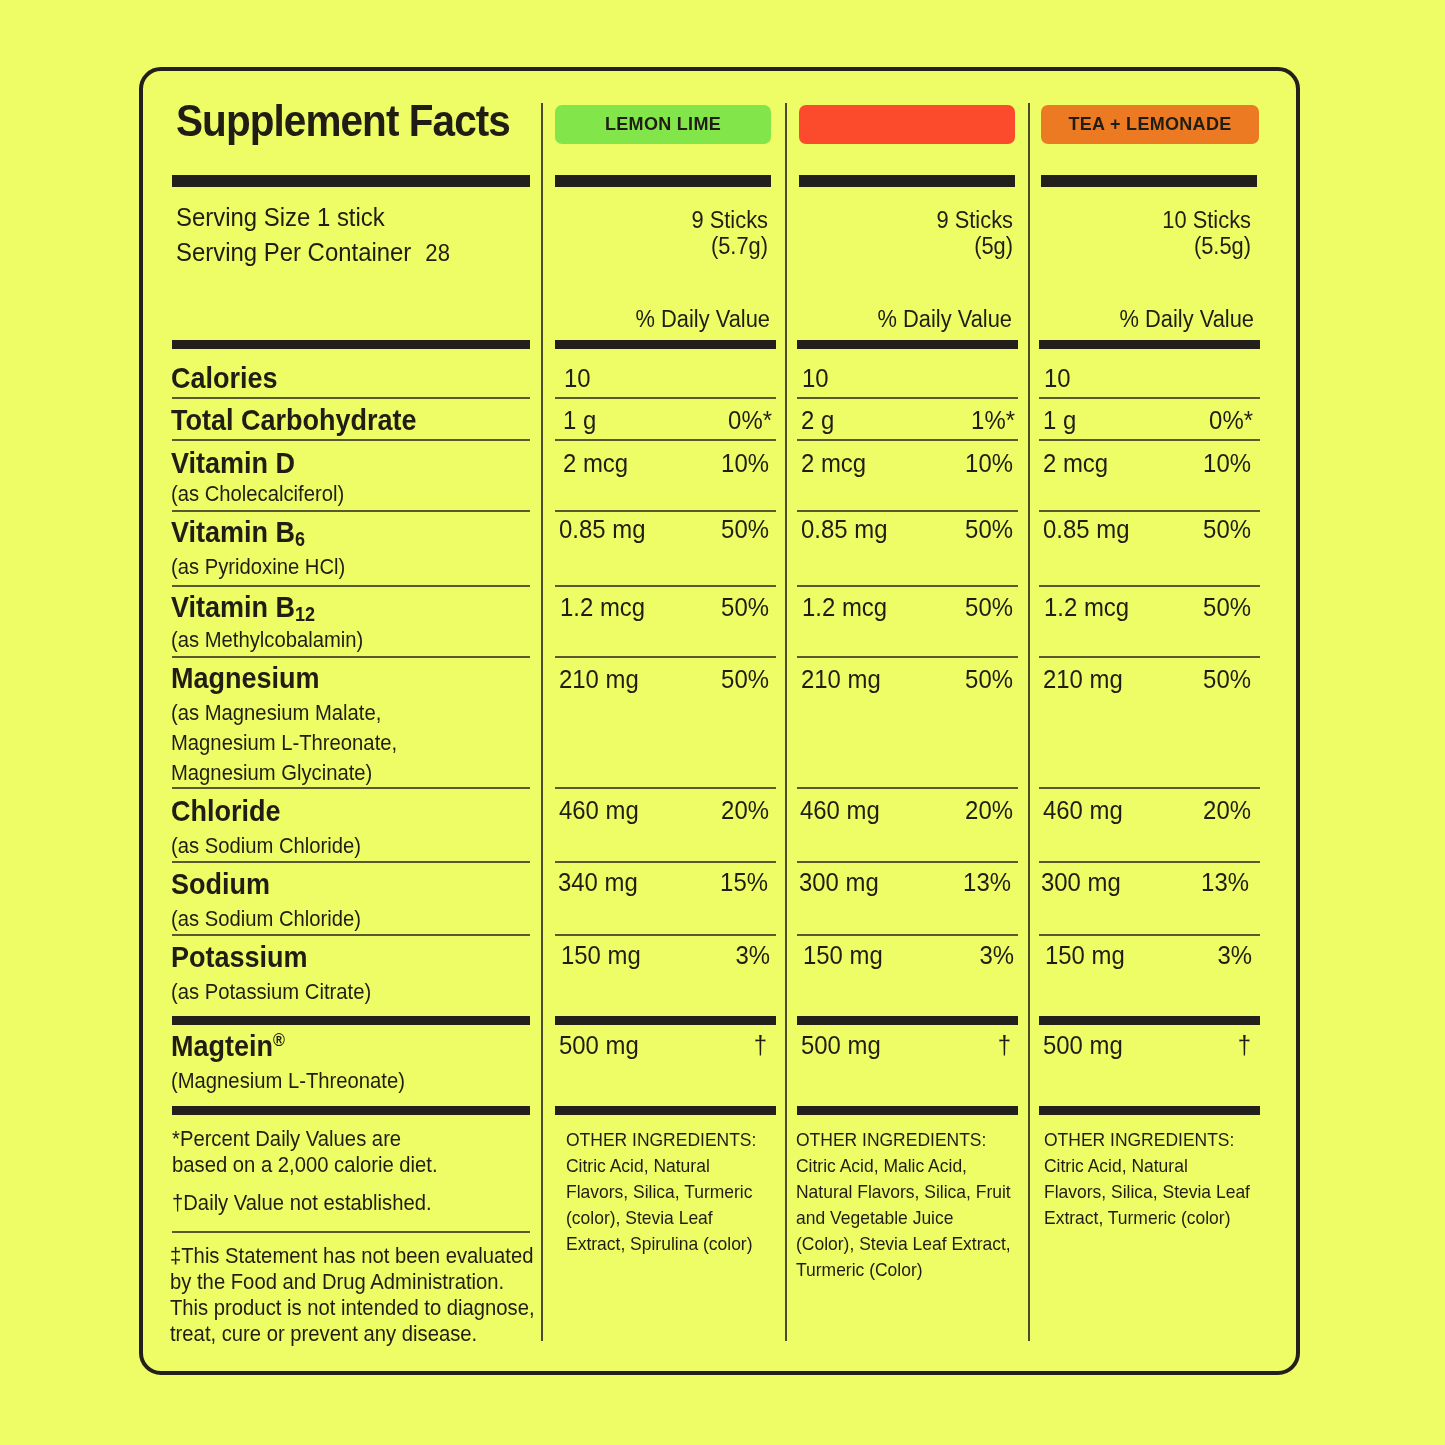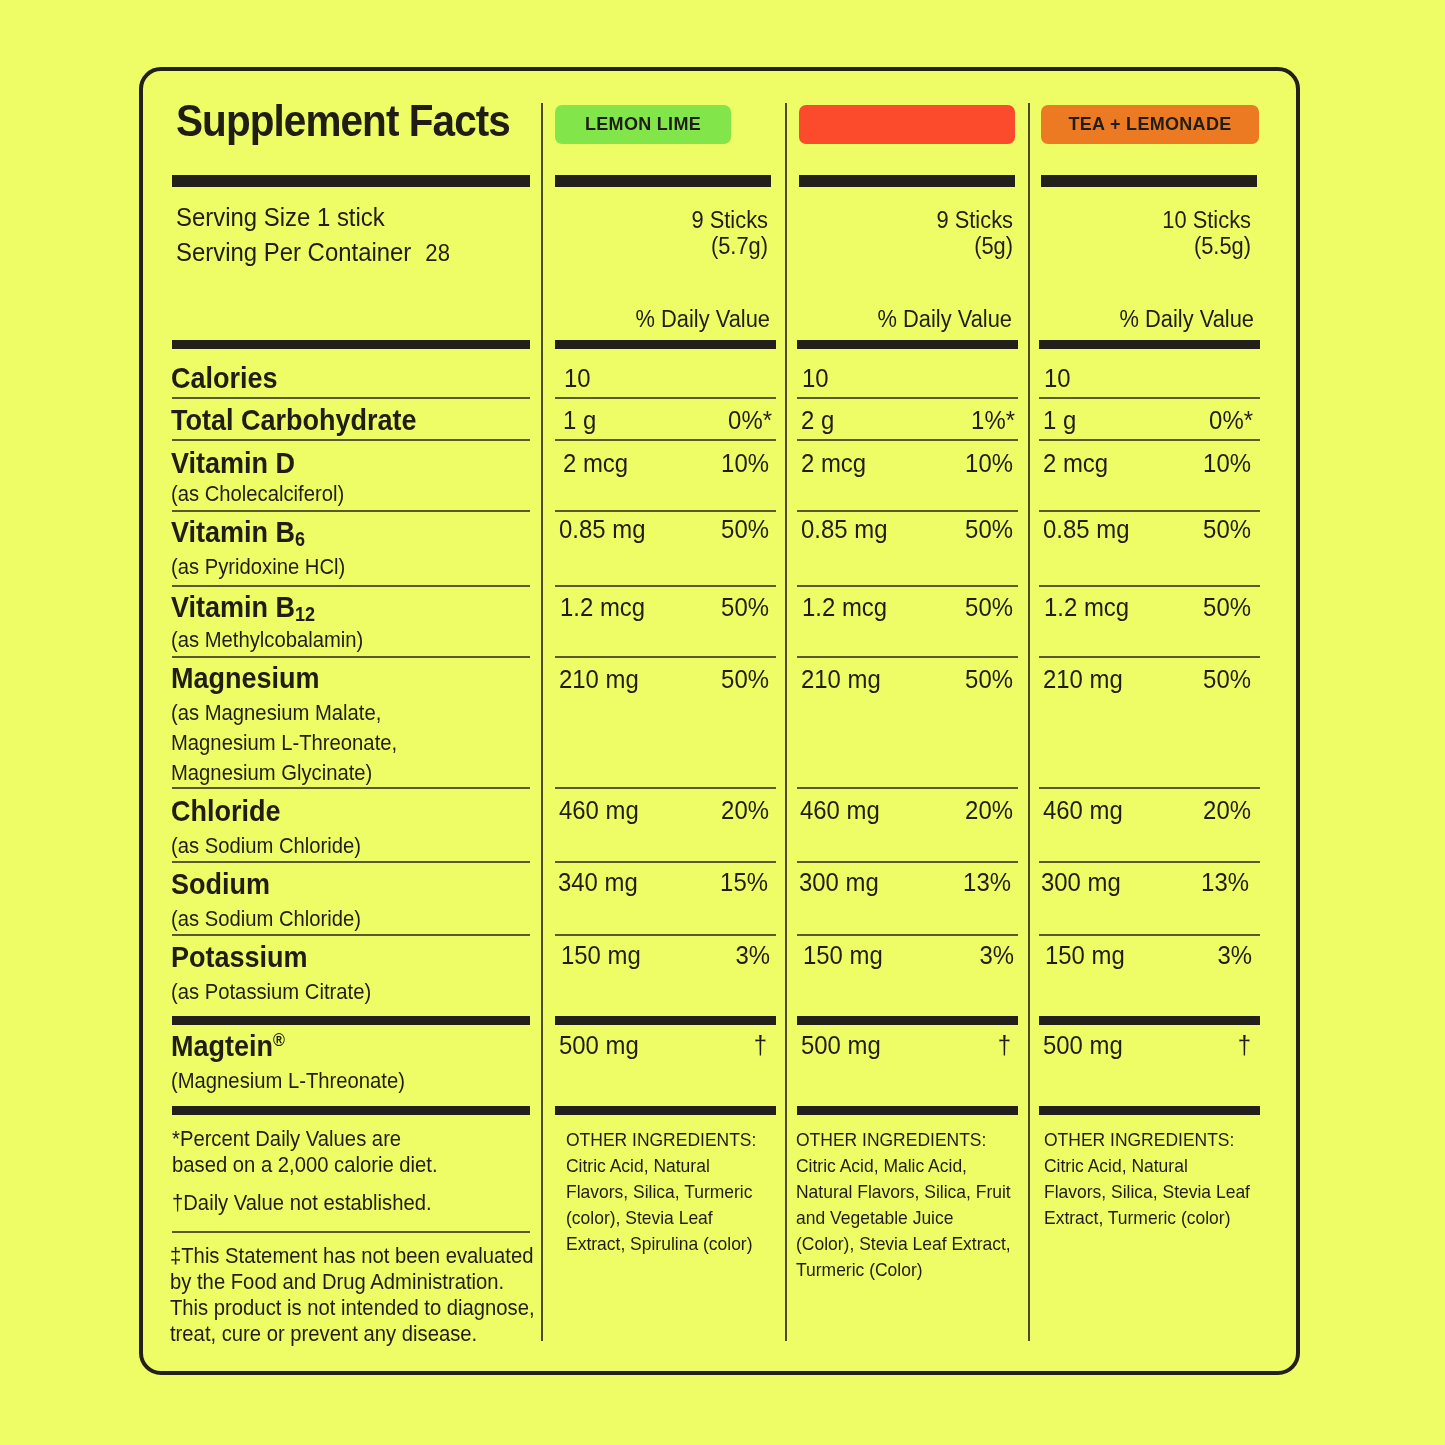--- a/index.html
+++ b/index.html
@@ -50,21 +50,21 @@
 <body>
 
 <div class="panel"></div>
 
 <div class="vline" style="left:541px;"></div>
 <div class="vline" style="left:785px;"></div>
 <div class="vline" style="left:1028px;"></div>
 
 <div class="title">Supplement Facts</div>
 
-<div class="pill" style="left:555px; width:176px; background:#82e64a;">LEMON LIME</div>
+<div class="pill" style="left:555px; width:216px; background:#82e64a;">LEMON LIME</div>
 <div class="pill" style="left:799px; width:216px; background:#fb4a2c;"></div>
 <div class="pill" style="left:1041px; width:218px; background:#ec7a22;">TEA + LEMONADE</div>
 
 <div class="thick" style="left:172px; width:358px; top:175px;"></div>
 <div class="thick" style="left:555px; width:216px; top:175px;"></div>
 <div class="thick" style="left:799px; width:216px; top:175px;"></div>
 <div class="thick" style="left:1041px; width:216px; top:175px;"></div>
 
 <div class="serving" style="left:176px; top:202px;">Serving Size 1 stick</div>
 <div class="serving" style="left:176px; top:237px;">

